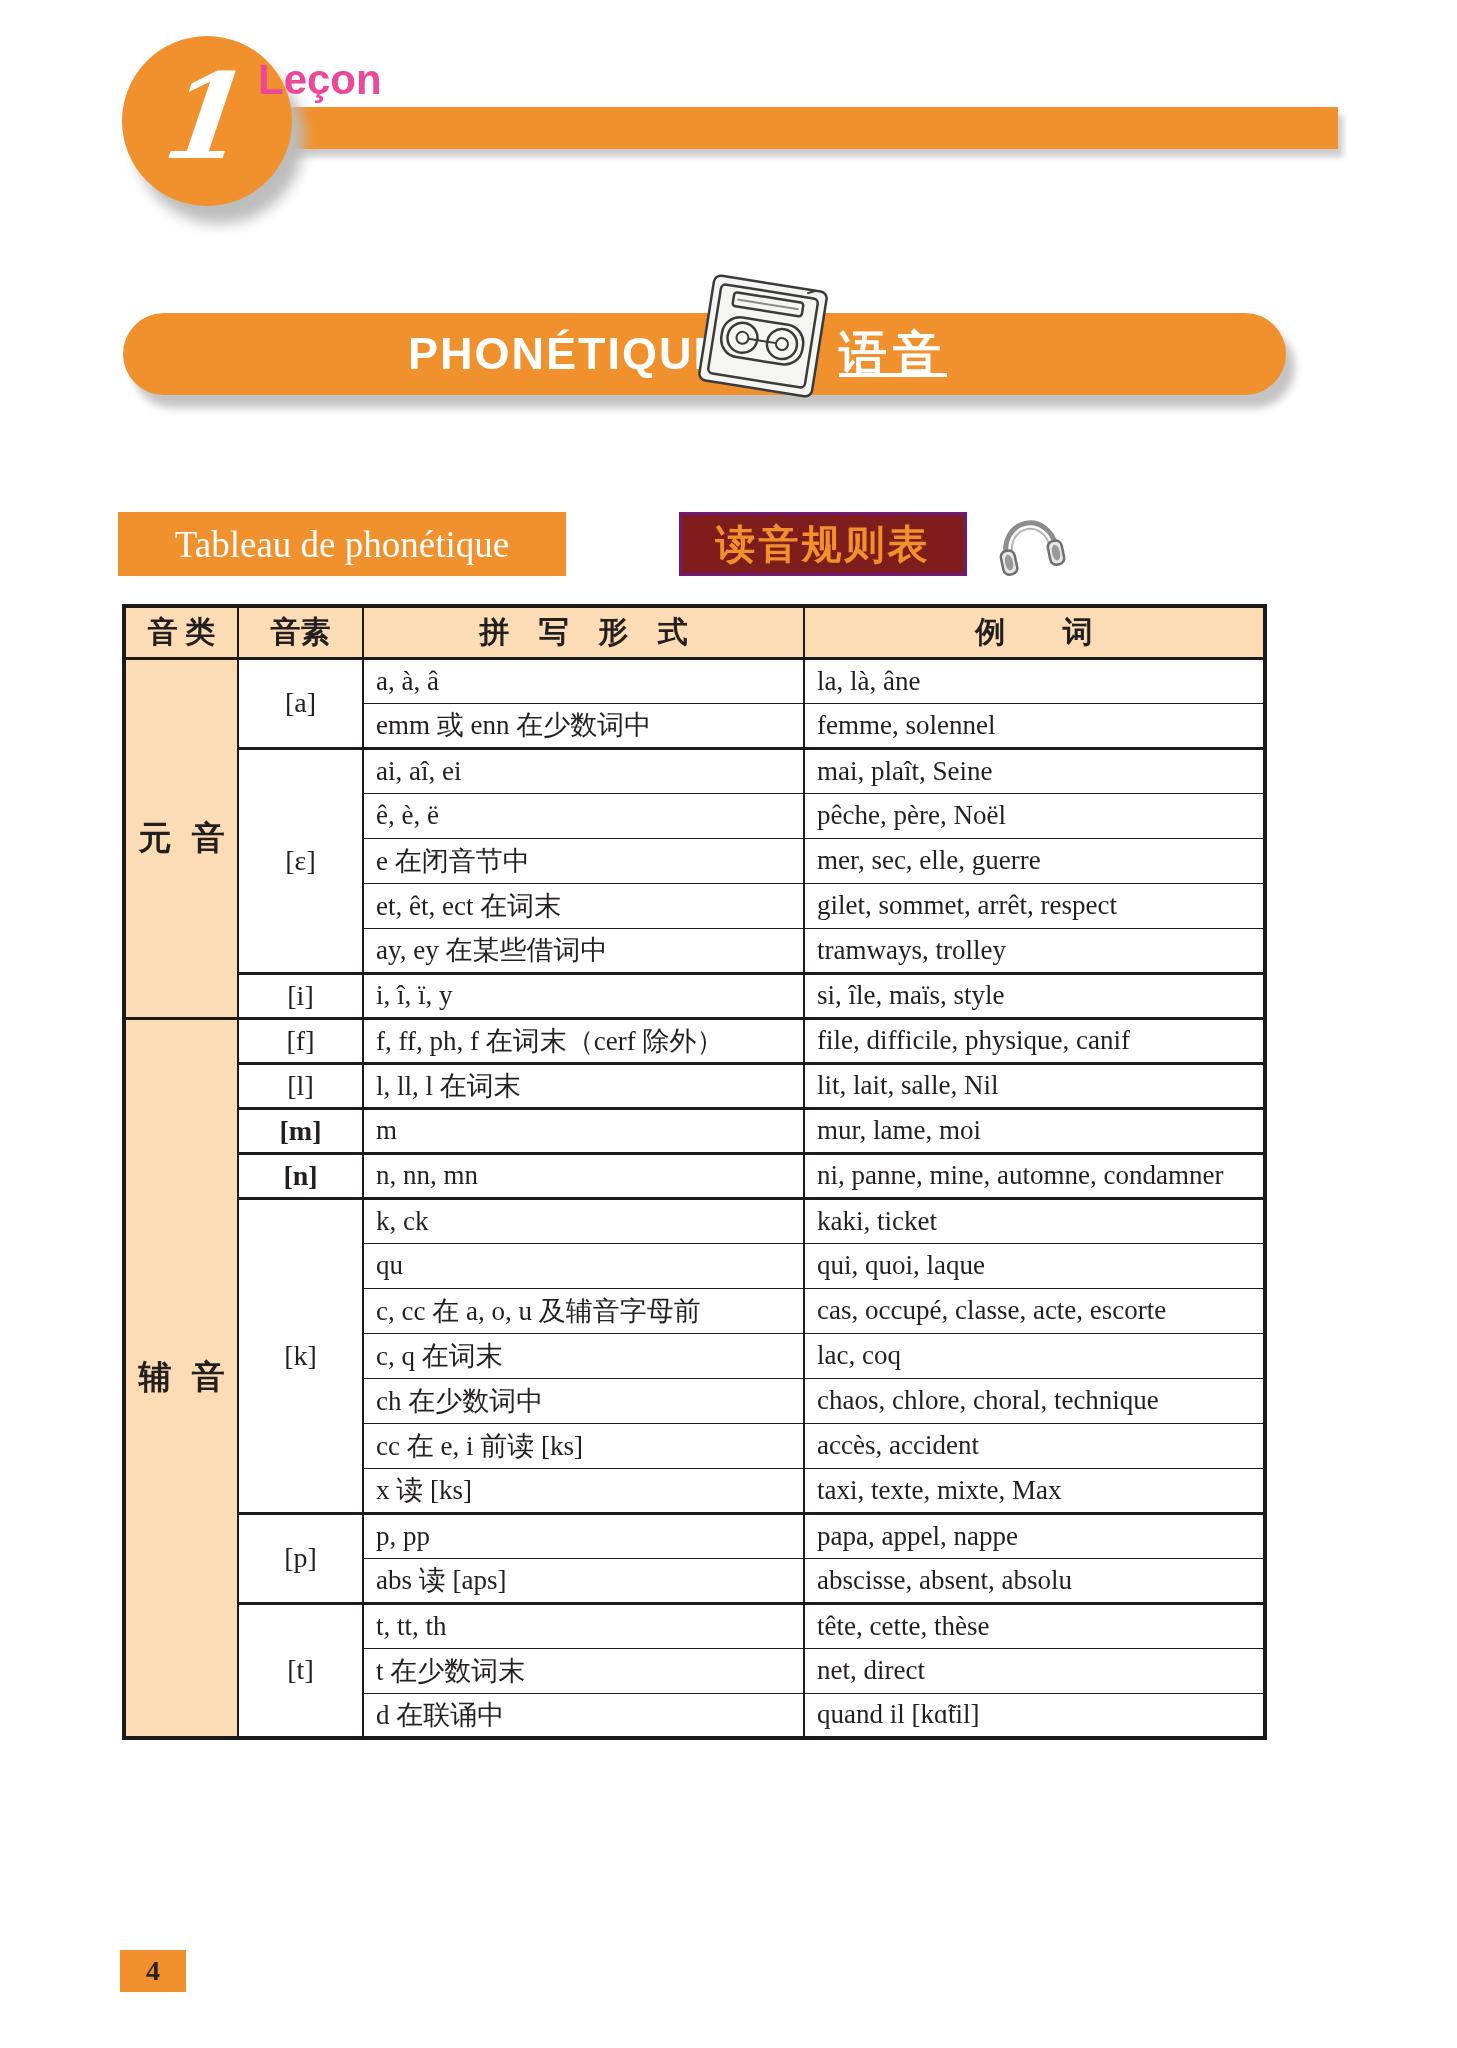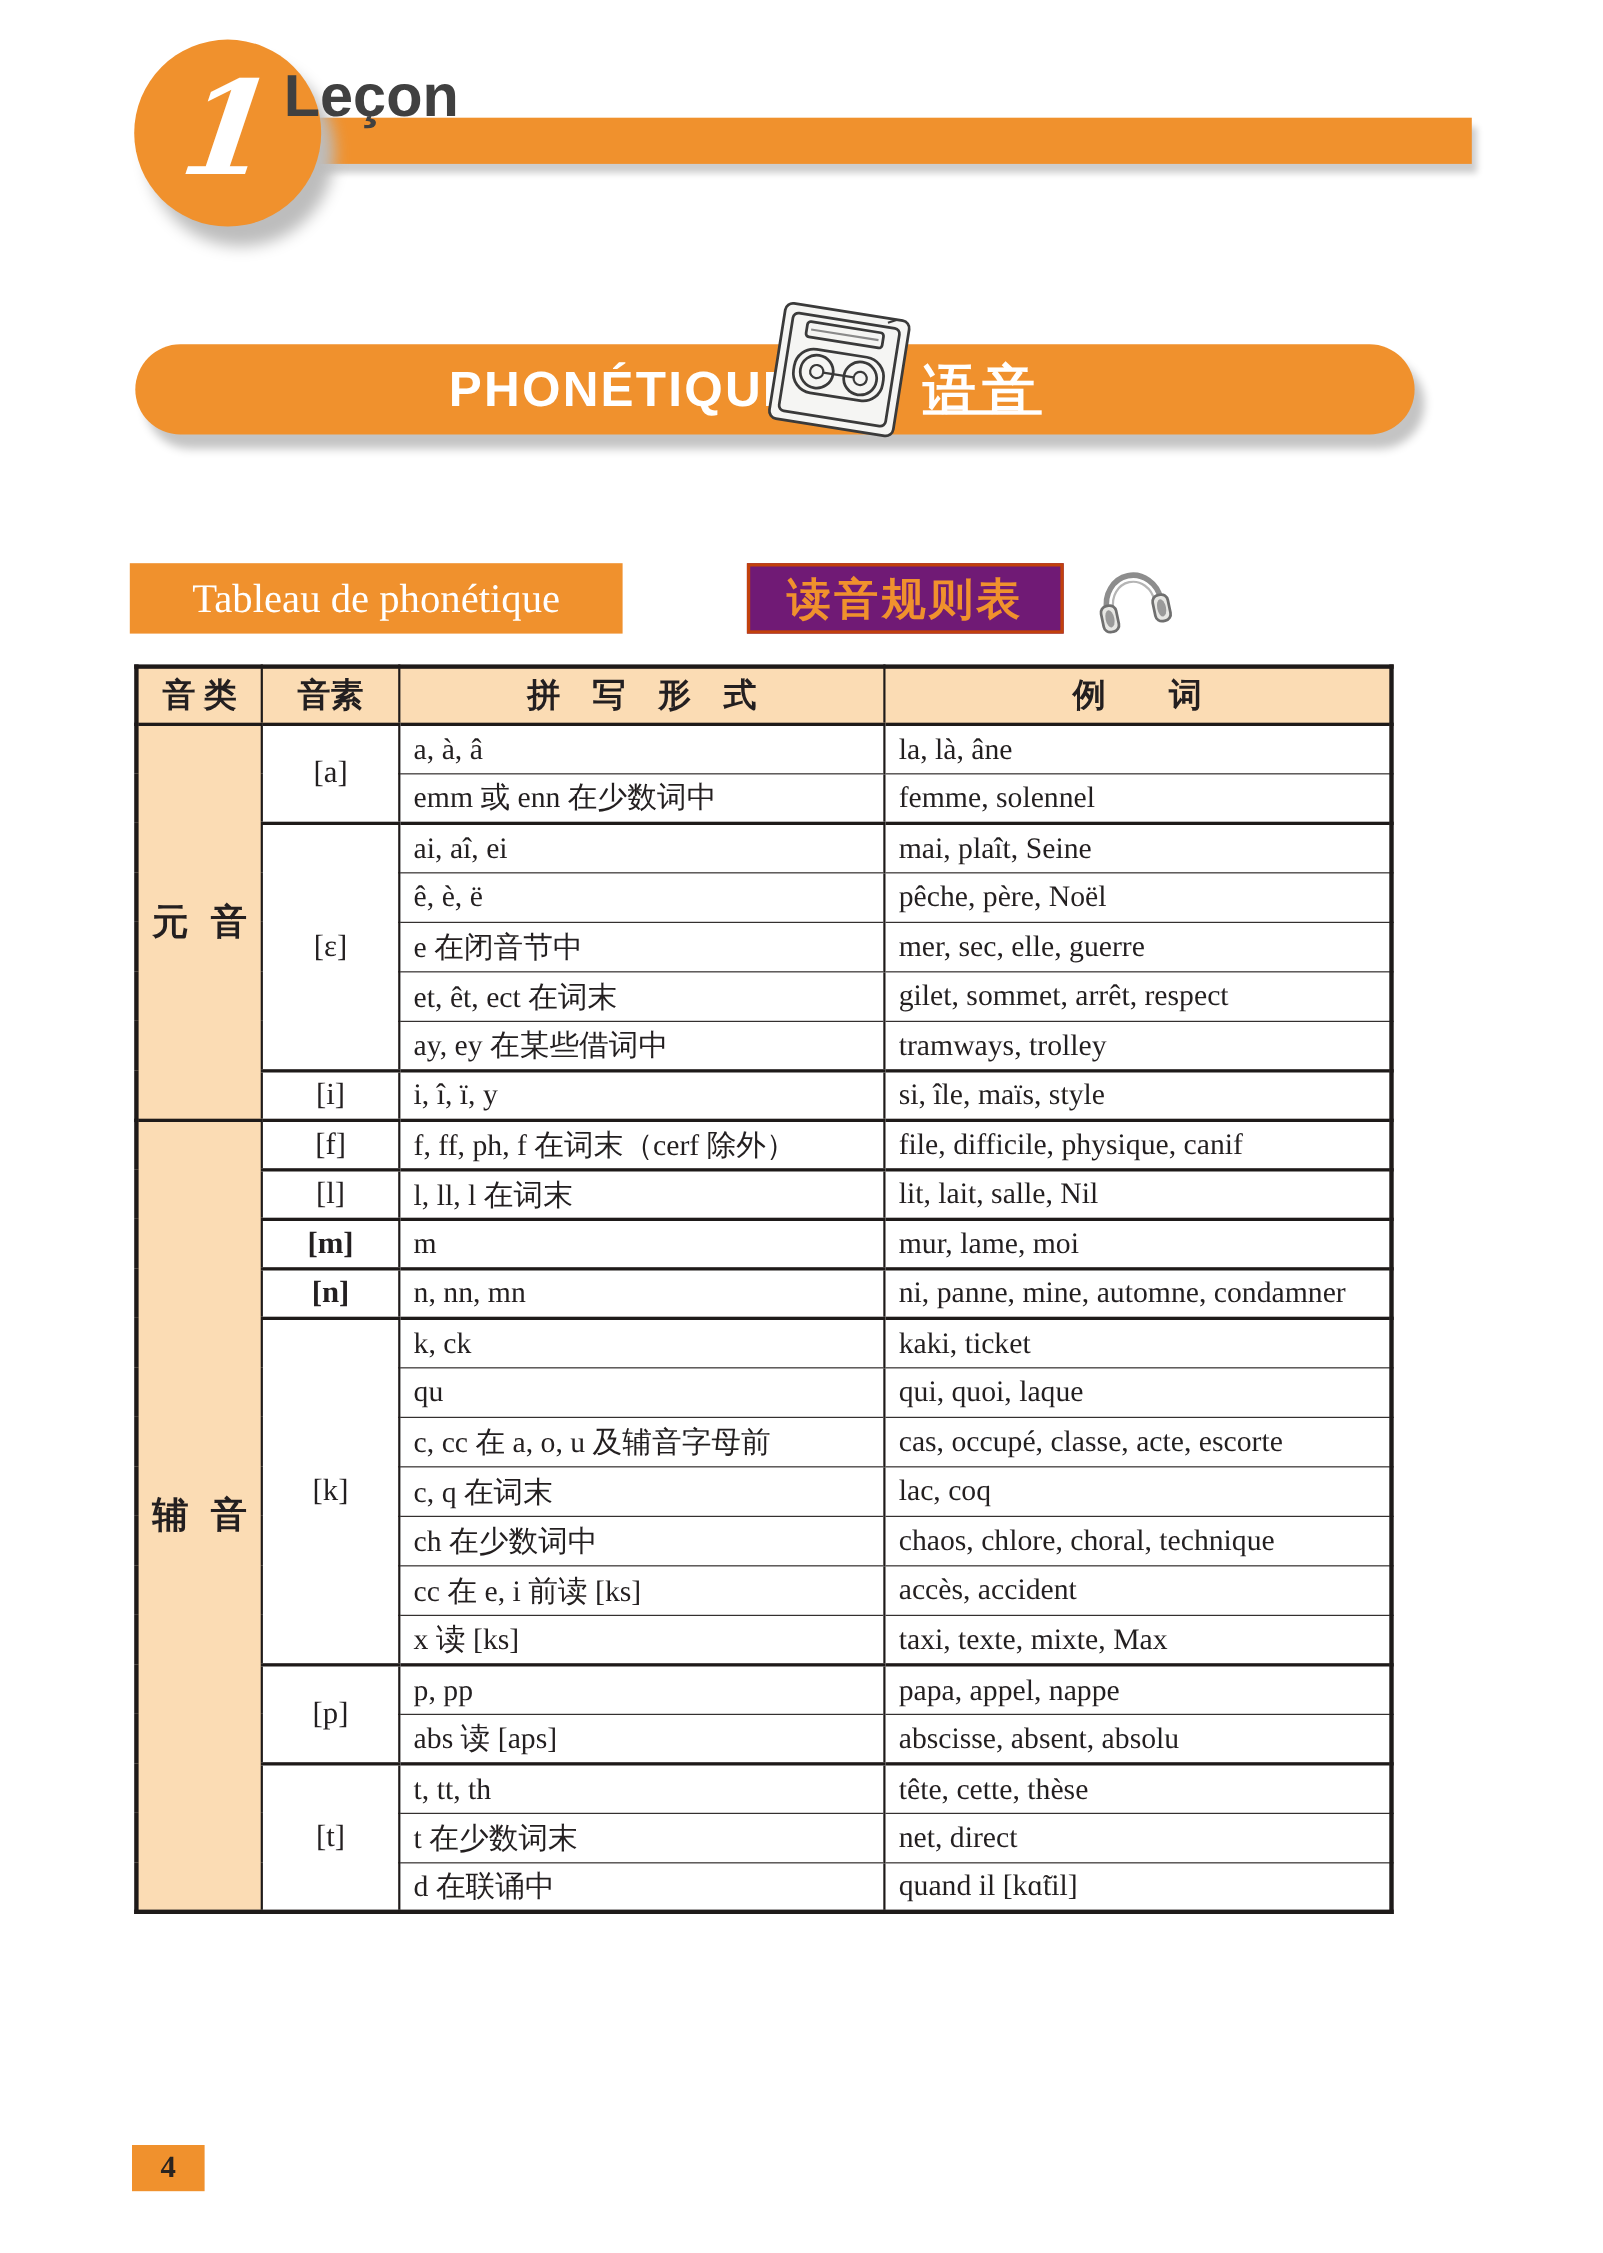--- a/index.html
+++ b/index.html
@@ -17,21 +17,21 @@
     position:absolute; left:122px; top:36px; width:170px; height:170px; border-radius:50%;
     background:#f0912d; box-shadow:12px 18px 14px #bdbdbd;
     display:flex; align-items:center; justify-content:center; z-index:2;
   }
   .lesson-num {
     font-family:"DejaVu Serif","Liberation Serif",serif; font-style:italic; font-weight:bold;
     font-size:118px; color:#ffffff; line-height:1; transform:skewX(-8deg) translateY(-4px);
   }
   .lesson-label {
     position:absolute; left:258px; top:56px; font-family:"Liberation Sans","DejaVu Sans",sans-serif;
-    font-weight:bold; font-size:54px; color:#404040; z-index:3;
+    font-weight:bold; font-size:42px; color:#ec4899; z-index:3;
   }
   
   .banner {
     position:absolute; left:123px; top:313px; width:1163px; height:82px; border-radius:46px;
     background:#f0912d; box-shadow:9px 13px 9px #c4c4c4;
   }
   .banner-title {
     position:absolute; left:285px; top:0; height:82px; display:flex; align-items:center;
     font-family:"Liberation Sans","DejaVu Sans",sans-serif; font-weight:bold;
     font-size:45px; letter-spacing:2px; color:#ffffff;
@@ -40,22 +40,22 @@
     position:absolute; left:716px; top:0; height:82px; display:flex; align-items:center;
     font-weight:bold; font-size:48px; color:#ffffff; letter-spacing:6px;text-decoration:underline;
   }
   .cassette { position:absolute; left:565px; top:-48px; width:150px; height:142px; }
   
   .sec-fr-box {
     position:absolute; left:118px; top:512px; width:448px; height:64px; background:#f0912d;
     color:#ffffff; font-size:37px; display:flex; align-items:center; justify-content:center;
   }
   .sec-zh-box {
-    position:absolute; left:679px; top:512px; width:288px; height:64px; background:#701a75;
-    border:3px solid #c2410c; color:#f0912d; font-weight:bold; font-size:40px;
+    position:absolute; left:679px; top:512px; width:288px; height:64px; background:#7f1d1d;
+    border:3px solid #701a75; color:#f0912d; font-weight:bold; font-size:40px;
     letter-spacing:3px; display:flex; align-items:center; justify-content:center;
   }
   .headphones { position:absolute; left:990px; top:498px; width:78px; height:86px; }
   
   .phon-table {
     position:absolute; left:122px; top:604px; width:1141px;
     border-collapse:collapse; table-layout:fixed; border:4px solid #1e1a19;
   }
   .phon-table col.c1 { width:114px; }
   .phon-table col.c2 { width:125px; }

